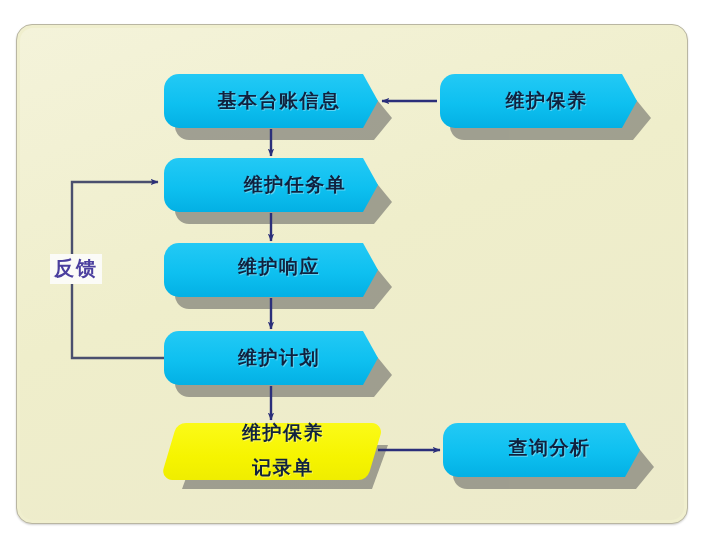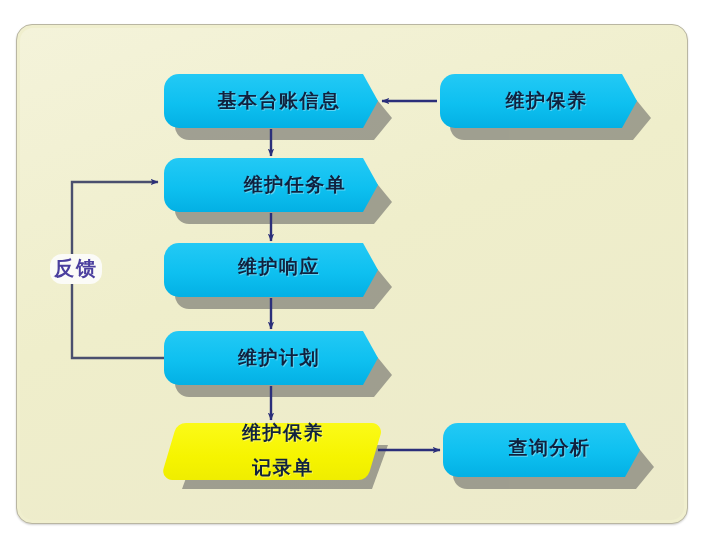--- a/index.html
+++ b/index.html
@@ -76,21 +76,20 @@
   .edge-label {
     position: absolute;
     color: #4b3f9e;
     font-weight: bold;
     font-size: 20px;
     letter-spacing: 2px;
     background: #fbfbf7;
     padding: 1px 4px 2px 4px;
     text-shadow: 0.5px 0.5px 0 rgba(255,255,255,0.6);
     white-space: nowrap;
-    border-radius: 12px;
   }
 </style>
 </head>
 <body>
 
 <div id="canvas">
 
   <div class="panel">
     <div class="panel-inner-glow"></div>
   </div>

